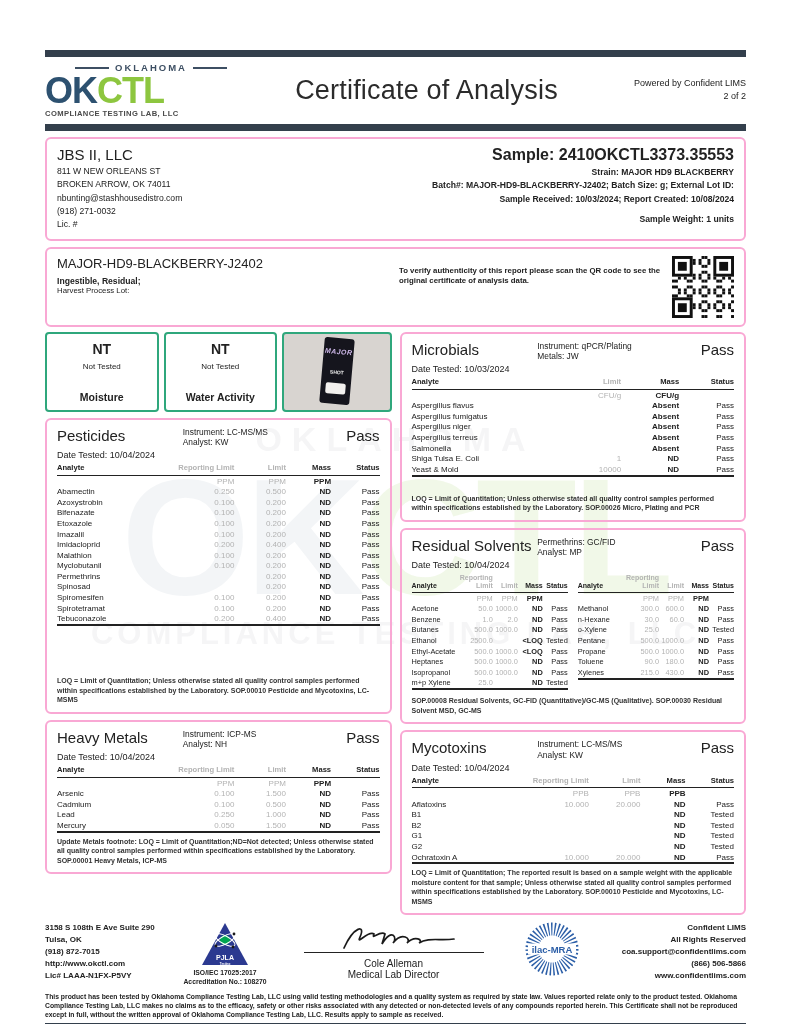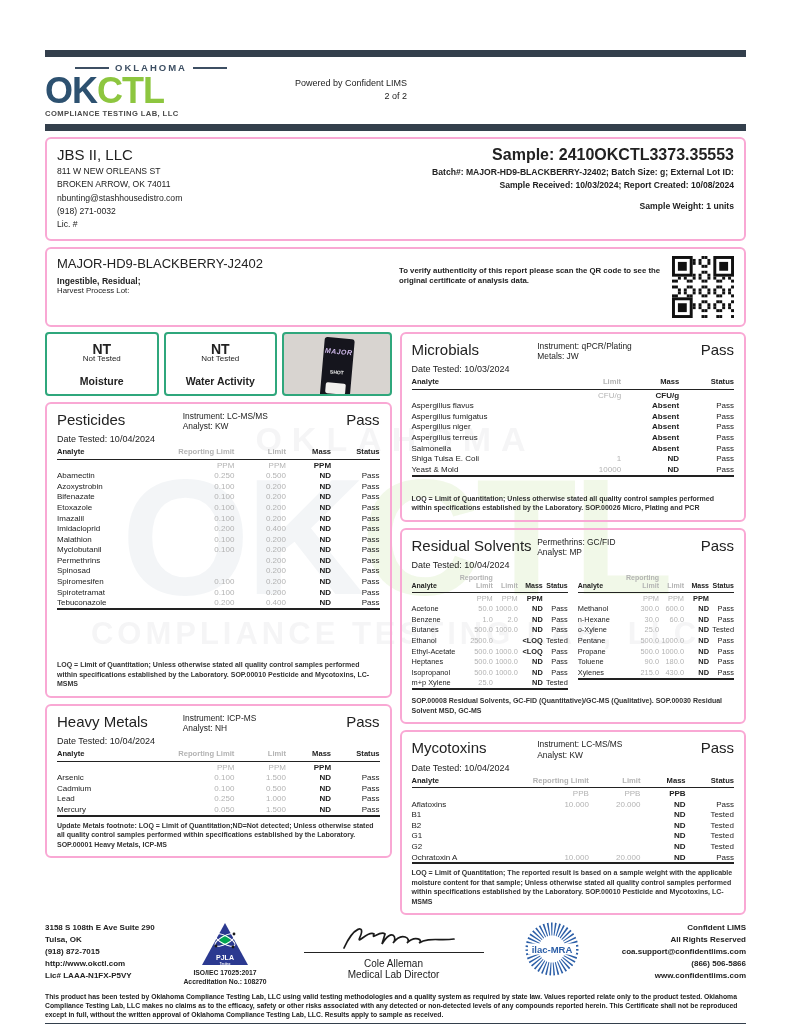--- a/index.html
+++ b/index.html
@@ -33,21 +33,21 @@
 .batch-title{font-size:13px;margin-bottom:5px}
 .batch-type{font-size:8.6px;font-weight:700}
 .batch-harvest{font-size:7.8px}
 .verify{width:265px;font-size:7.8px;font-weight:600;line-height:1.35;margin:10px 8px 0 0}
 .qr{width:62px;height:62px;background:#fff}
 
 .cols{display:flex;gap:8px}
 .col{flex:1;display:flex;flex-direction:column;gap:6px}
 
 .quickrow{display:flex;gap:5px}
-.quick{flex:1;height:64px;border:2px solid #2fa77c;border-radius:4px;background:#fff;display:flex;flex-direction:column;justify-content:space-between;align-items:center;text-align:center;padding:7px 2px}
+.quick{flex:1;height:80px;border:2px solid #2fa77c;border-radius:4px;background:#fff;display:flex;flex-direction:column;justify-content:space-between;align-items:center;text-align:center;padding:7px 2px}
 .q-val{font-size:14px;font-weight:700}
 .q-desc{font-size:8px;margin-top:-14px}
 .q-label{font-size:10.5px;font-weight:700}
 .quick.photo{padding:0;position:relative;overflow:hidden;background:#d8d4d0}
 .bottle{position:absolute;left:50%;top:4px;transform:translateX(-50%) rotate(5deg);width:30px;height:66px;background:#15151d;border-radius:3px;display:flex;flex-direction:column;align-items:center}
 .bottle .b-label{color:#cdb7e8;font-size:7px;font-weight:700;font-style:italic;margin-top:10px;letter-spacing:.5px}
 .bottle .b-sub{color:#eee;font-size:5px;font-weight:700;margin-top:14px}
 .bottle .b-cap{width:20px;height:11px;background:#f2f0ee;border-radius:2px;margin-top:8px}
 
 .sec{display:flex;flex-direction:column}
@@ -107,39 +107,41 @@
     <div class="header">
       <div class="logo">
         <div class="logo-top">
             <span class="dash"></span>
             <span>OKLAHOMA</span>
             <span class="dash"></span>
           </div>
         <div class="logo-main"><span class="ok">OK</span><span class="ctl">CTL</span></div>
         <div class="logo-sub">COMPLIANCE TESTING LAB, LLC</div>
       </div>
+      <div class="doc-title">Certificate of Analysis</div>
       <div class="header-right">
         <div>Powered by Confident LIMS</div>
         <div>2 of 2</div>
       </div>
     </div>
 
     <div class="bar"></div>
 
     <div class="box info">
       <div>
         <div class="client-name">JBS II, LLC</div>
         <div class="client-line">811 W NEW ORLEANS ST</div>
         <div class="client-line">BROKEN ARROW, OK 74011</div>
         <div class="client-line">nbunting@stashhousedistro.com</div>
         <div class="client-line">(918) 271-0032</div>
         <div class="client-line">Lic. #</div>
       </div>
       <div class="sample-block">
         <div class="sample-id">Sample: 2410OKCTL3373.35553</div>
+        <div class="sample-line">Strain: MAJOR HD9 BLACKBERRY</div>
         <div class="sample-line">Batch#: MAJOR-HD9-BLACKBERRY-J2402; Batch Size:  g; External Lot ID:</div>
         <div class="sample-line">Sample Received: 10/03/2024; Report Created: 10/08/2024</div>
         <div class="sample-weight">Sample Weight: 1 units</div>
       </div>
     </div>
 
     <div class="box batchbox">
       <div class="batch-left">
         <div class="batch-title">MAJOR-HD9-BLACKBERRY-J2402</div>
         <div class="batch-type">Ingestible, Residual;</div>

